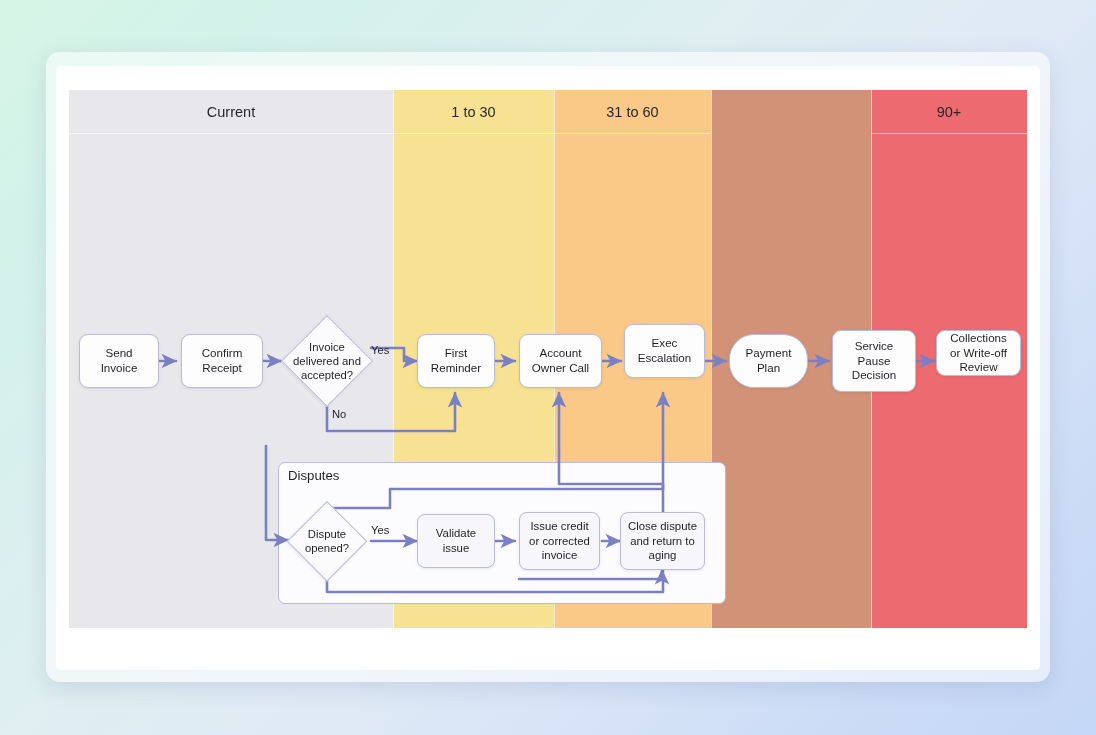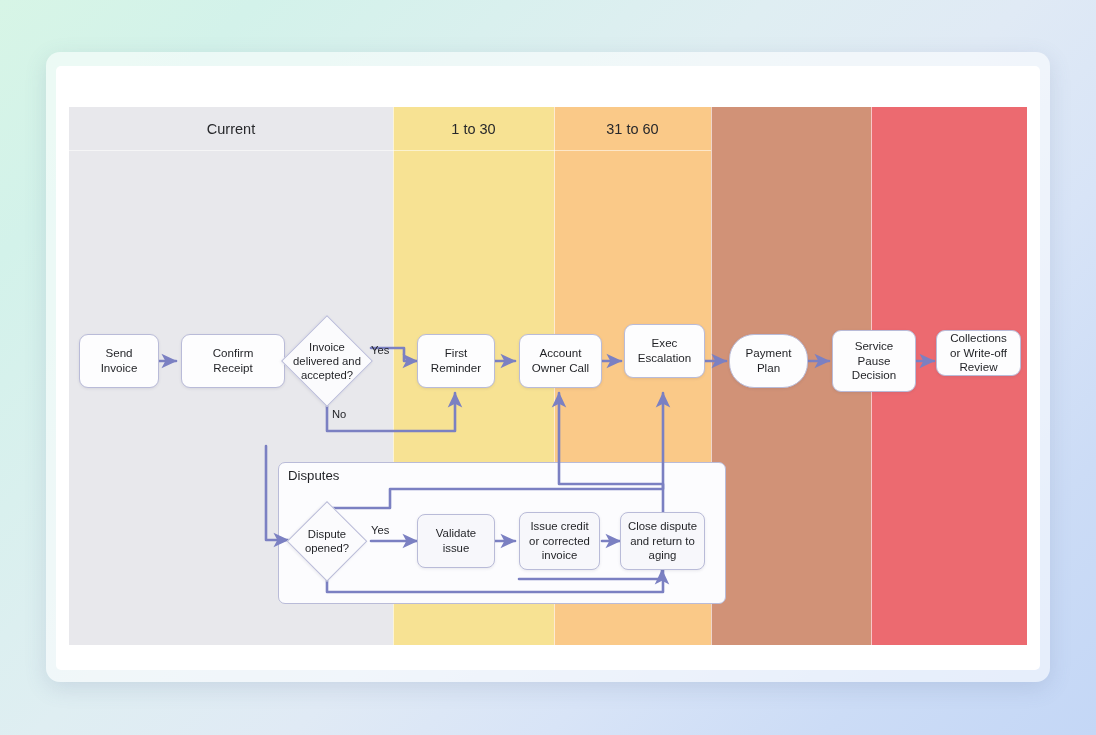--- a/index.html
+++ b/index.html
@@ -45,21 +45,21 @@
     height: 604px;
     background: #ffffff;
     border-radius: 5px;
     overflow: hidden;
   }
 
   
   .lanes {
     position: absolute;
     left: 69px;
-    top: 107px;
+    top: 90px;
     width: 958px;
     height: 538px;
   }
 
   .lane {
     position: absolute;
     top: 0;
     height: 100%;
   }
 
@@ -194,20 +194,21 @@
   <div class="lane" style="left:485px; width:157px; background:#fac988;">
     <div class="lane-header">31 to 60</div>
     <div class="lane-body"></div>
   </div>
 
   <div class="lane" style="left:642px; width:160px; background:#d19277;">
     <div class="lane-body"></div>
   </div>
 
   <div class="lane" style="left:802px; width:156px; background:#ec6a70;">
+    <div class="lane-header">90+</div>
     <div class="lane-body"></div>
   </div>
 
   <div class="lane-sep" style="left:324px;"></div>
   <div class="lane-sep" style="left:485px;"></div>
   <div class="lane-sep" style="left:642px;"></div>
   <div class="lane-sep" style="left:802px;"></div>
 </div>
 
 <div class="subgraph">
@@ -243,21 +244,21 @@
     <path d="M495,541 L515,541"></path>
     <path d="M602,541 L620,541"></path>
     <path d="M519,579 L662,579 L662,570"></path>
   </g>
 </svg>
 
 <div class="node" style="left:79px; top:334px; width:80px; height:54px;">
   <span>Send<br>Invoice</span>
 </div>
 
-<div class="node" style="left:181px; top:334px; width:104px; height:54px;">
+<div class="node" style="left:181px; top:334px; width:82px; height:54px;">
   <span>Confirm<br>Receipt</span>
 </div>
 
 <div class="diamond" style="left:281px; top:315px; width:92px; height:92px;">
   <div class="dshape"></div>
   <div class="dtext">
     Invoice<br>delivered and<br>accepted?
   </div>
 </div>
 

